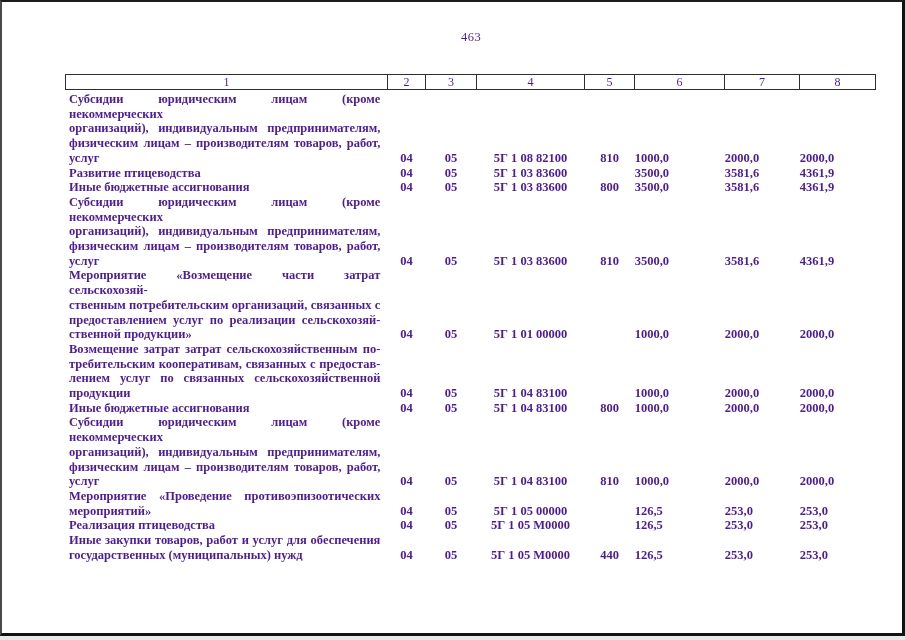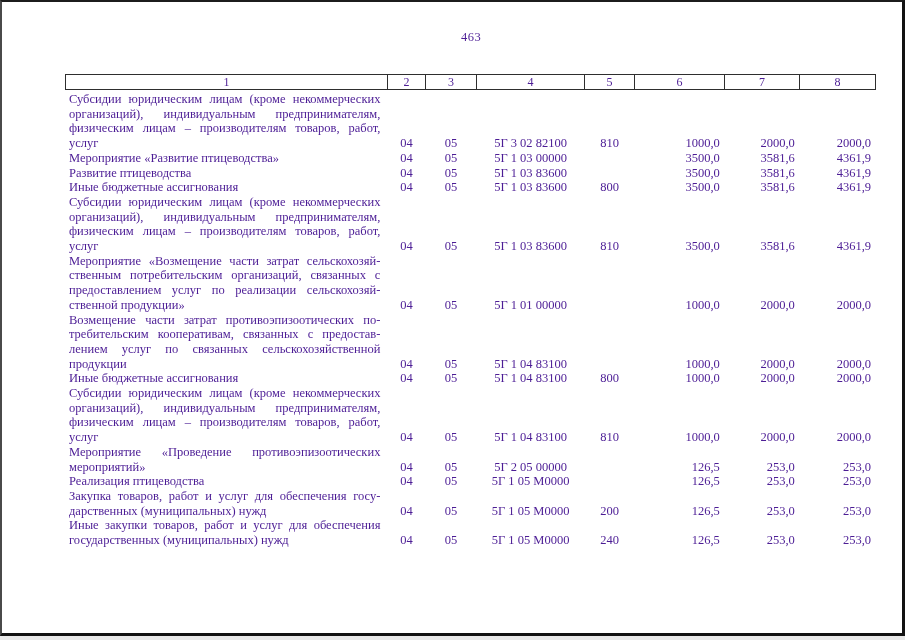--- a/index.html
+++ b/index.html
@@ -27,28 +27,28 @@
   .header-table{position:absolute;top:72px;left:63px;width:811px;}
   .header-table td{
     border:1.6px solid #2e2e2e;
     height:14px;padding:0;
     text-align:center;vertical-align:middle;
     font-size:12px;line-height:12px;
   }
 
   .body-table{
     position:absolute;top:90px;left:63px;width:811px;
-    font-size:12.5px;line-height:14.7px;
+    font-size:12.5px;line-height:14.7px;font-weight:bold;
   }
   .body-table td{padding:0;vertical-align:bottom;}
   td.c1{padding-left:4px;padding-right:7px;}
   .c1 .l{text-align:left;}
   .c1 .l.j{text-align:justify;text-align-last:justify;}
   td.cc{text-align:center;}
-  td.cr{text-align:right;padding-right:5px;}
+  td.cr{padding-right:5px;}
 </style>
 </head>
 <body>
 
 <div class="page">
 
   <div class="page-number">463</div>
 
   <table class="header-table">
     <colgroup>
@@ -89,37 +89,25 @@
     <tbody id="table-body">
         <tr>
           <td class="c1">
             <div class="l j">Субсидии юридическим лицам (кроме некоммерческих</div>
             <div class="l j">организаций), индивидуальным предпринимателям,</div>
             <div class="l j">физическим лицам – производителям товаров, работ,</div>
             <div class="l">услуг</div>
           </td>
           <td class="cc">04</td>
           <td class="cc">05</td>
-          <td class="cc">5Г 3 02 82100</td>
+          <td class="cc">5Г 1 08 82100</td>
           <td class="cc">810</td>
           <td class="cr">1000,0</td>
           <td class="cr">2000,0</td>
           <td class="cr">2000,0</td>
-        </tr>
-        <tr>
-          <td class="c1">
-            <div class="l">Мероприятие «Развитие птицеводства»</div>
-          </td>
-          <td class="cc">04</td>
-          <td class="cc">05</td>
-          <td class="cc">5Г 1 03 00000</td>
-          <td class="cc"></td>
-          <td class="cr">3500,0</td>
-          <td class="cr">3581,6</td>
-          <td class="cr">4361,9</td>
         </tr>
         <tr>
           <td class="c1">
             <div class="l">Развитие птицеводства</div>
           </td>
           <td class="cc">04</td>
           <td class="cc">05</td>
           <td class="cc">5Г 1 03 83600</td>
           <td class="cc"></td>
           <td class="cr">3500,0</td>
@@ -163,21 +151,21 @@
           <td class="cc">04</td>
           <td class="cc">05</td>
           <td class="cc">5Г 1 01 00000</td>
           <td class="cc"></td>
           <td class="cr">1000,0</td>
           <td class="cr">2000,0</td>
           <td class="cr">2000,0</td>
         </tr>
         <tr>
           <td class="c1">
-            <div class="l j">Возмещение части затрат противоэпизоотических по-</div>
+            <div class="l j">Возмещение затрат затрат сельскохозяйственным по-</div>
             <div class="l j">требительским кооперативам, связанных с предостав-</div>
             <div class="l j">лением услуг по связанных сельскохозяйственной</div>
             <div class="l">продукции</div>
           </td>
           <td class="cc">04</td>
           <td class="cc">05</td>
           <td class="cc">5Г 1 04 83100</td>
           <td class="cc"></td>
           <td class="cr">1000,0</td>
           <td class="cr">2000,0</td>
@@ -210,60 +198,47 @@
           <td class="cr">2000,0</td>
           <td class="cr">2000,0</td>
         </tr>
         <tr>
           <td class="c1">
             <div class="l j">Мероприятие «Проведение противоэпизоотических</div>
             <div class="l">мероприятий»</div>
           </td>
           <td class="cc">04</td>
           <td class="cc">05</td>
-          <td class="cc">5Г 2 05 00000</td>
+          <td class="cc">5Г 1 05 00000</td>
           <td class="cc"></td>
           <td class="cr">126,5</td>
           <td class="cr">253,0</td>
           <td class="cr">253,0</td>
         </tr>
         <tr>
           <td class="c1">
             <div class="l">Реализация птицеводства</div>
           </td>
           <td class="cc">04</td>
           <td class="cc">05</td>
           <td class="cc">5Г 1 05 М0000</td>
           <td class="cc"></td>
-          <td class="cr">126,5</td>
-          <td class="cr">253,0</td>
-          <td class="cr">253,0</td>
-        </tr>
-        <tr>
-          <td class="c1">
-            <div class="l j">Закупка товаров, работ и услуг для обеспечения госу-</div>
-            <div class="l">дарственных (муниципальных) нужд</div>
-          </td>
-          <td class="cc">04</td>
-          <td class="cc">05</td>
-          <td class="cc">5Г 1 05 М0000</td>
-          <td class="cc">200</td>
           <td class="cr">126,5</td>
           <td class="cr">253,0</td>
           <td class="cr">253,0</td>
         </tr>
         <tr>
           <td class="c1">
             <div class="l j">Иные закупки товаров, работ и услуг для обеспечения</div>
             <div class="l">государственных (муниципальных) нужд</div>
           </td>
           <td class="cc">04</td>
           <td class="cc">05</td>
           <td class="cc">5Г 1 05 М0000</td>
-          <td class="cc">240</td>
+          <td class="cc">440</td>
           <td class="cr">126,5</td>
           <td class="cr">253,0</td>
           <td class="cr">253,0</td>
         </tr>
       </tbody>
   </table>
 
 </div>
 
 </body></html>

